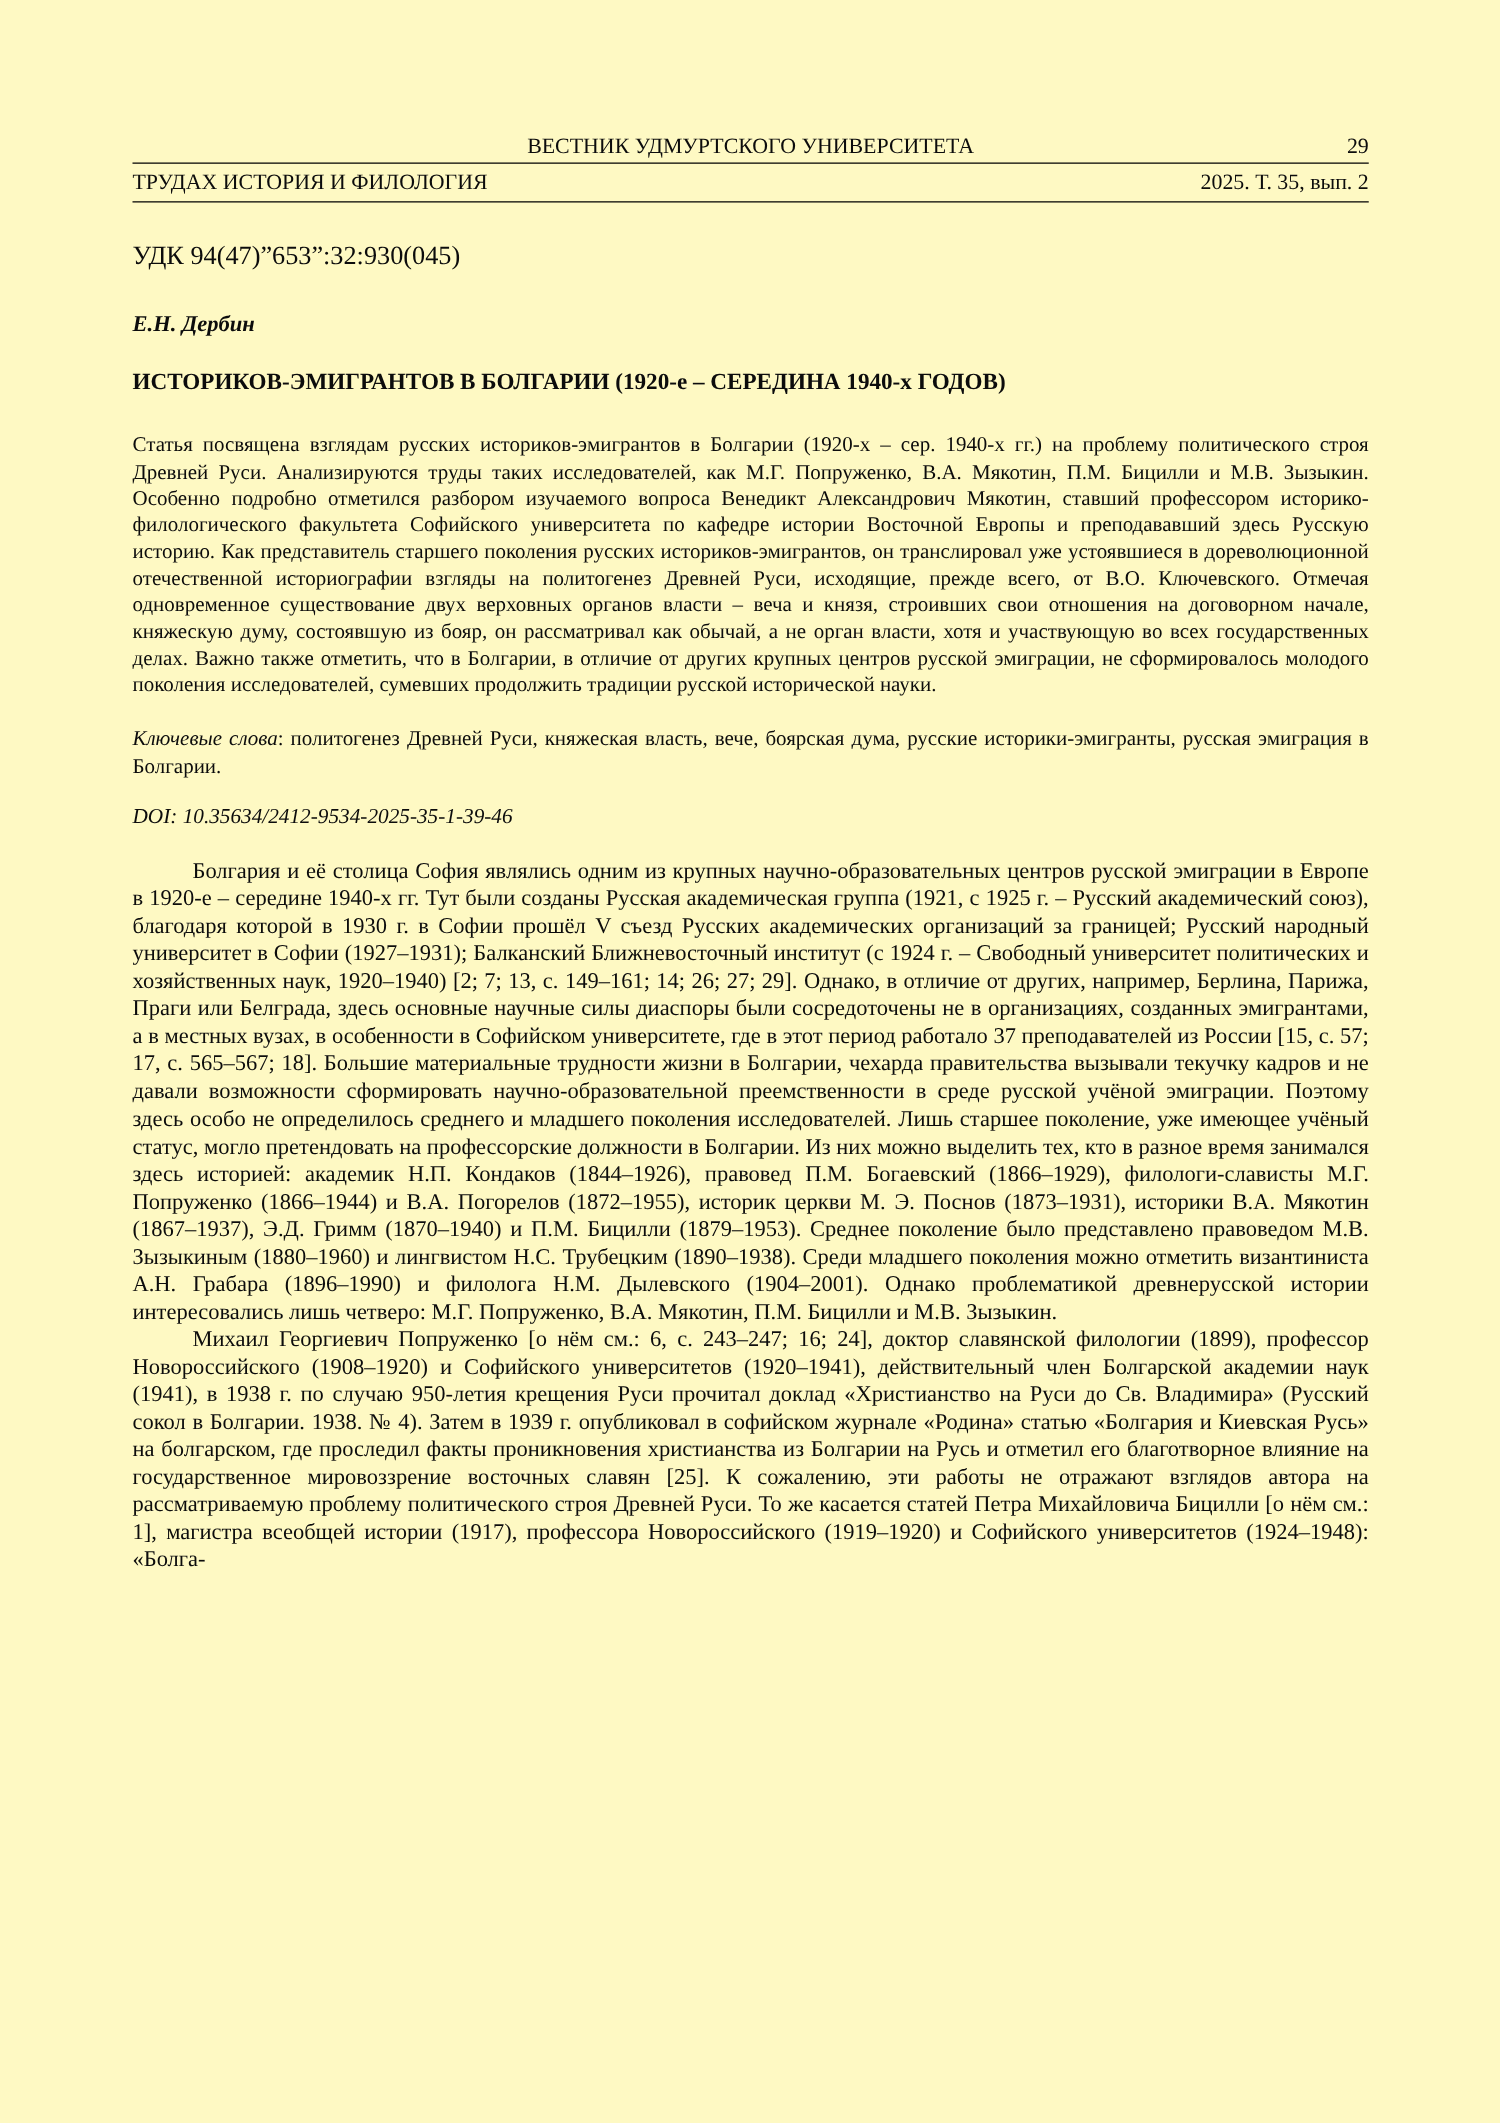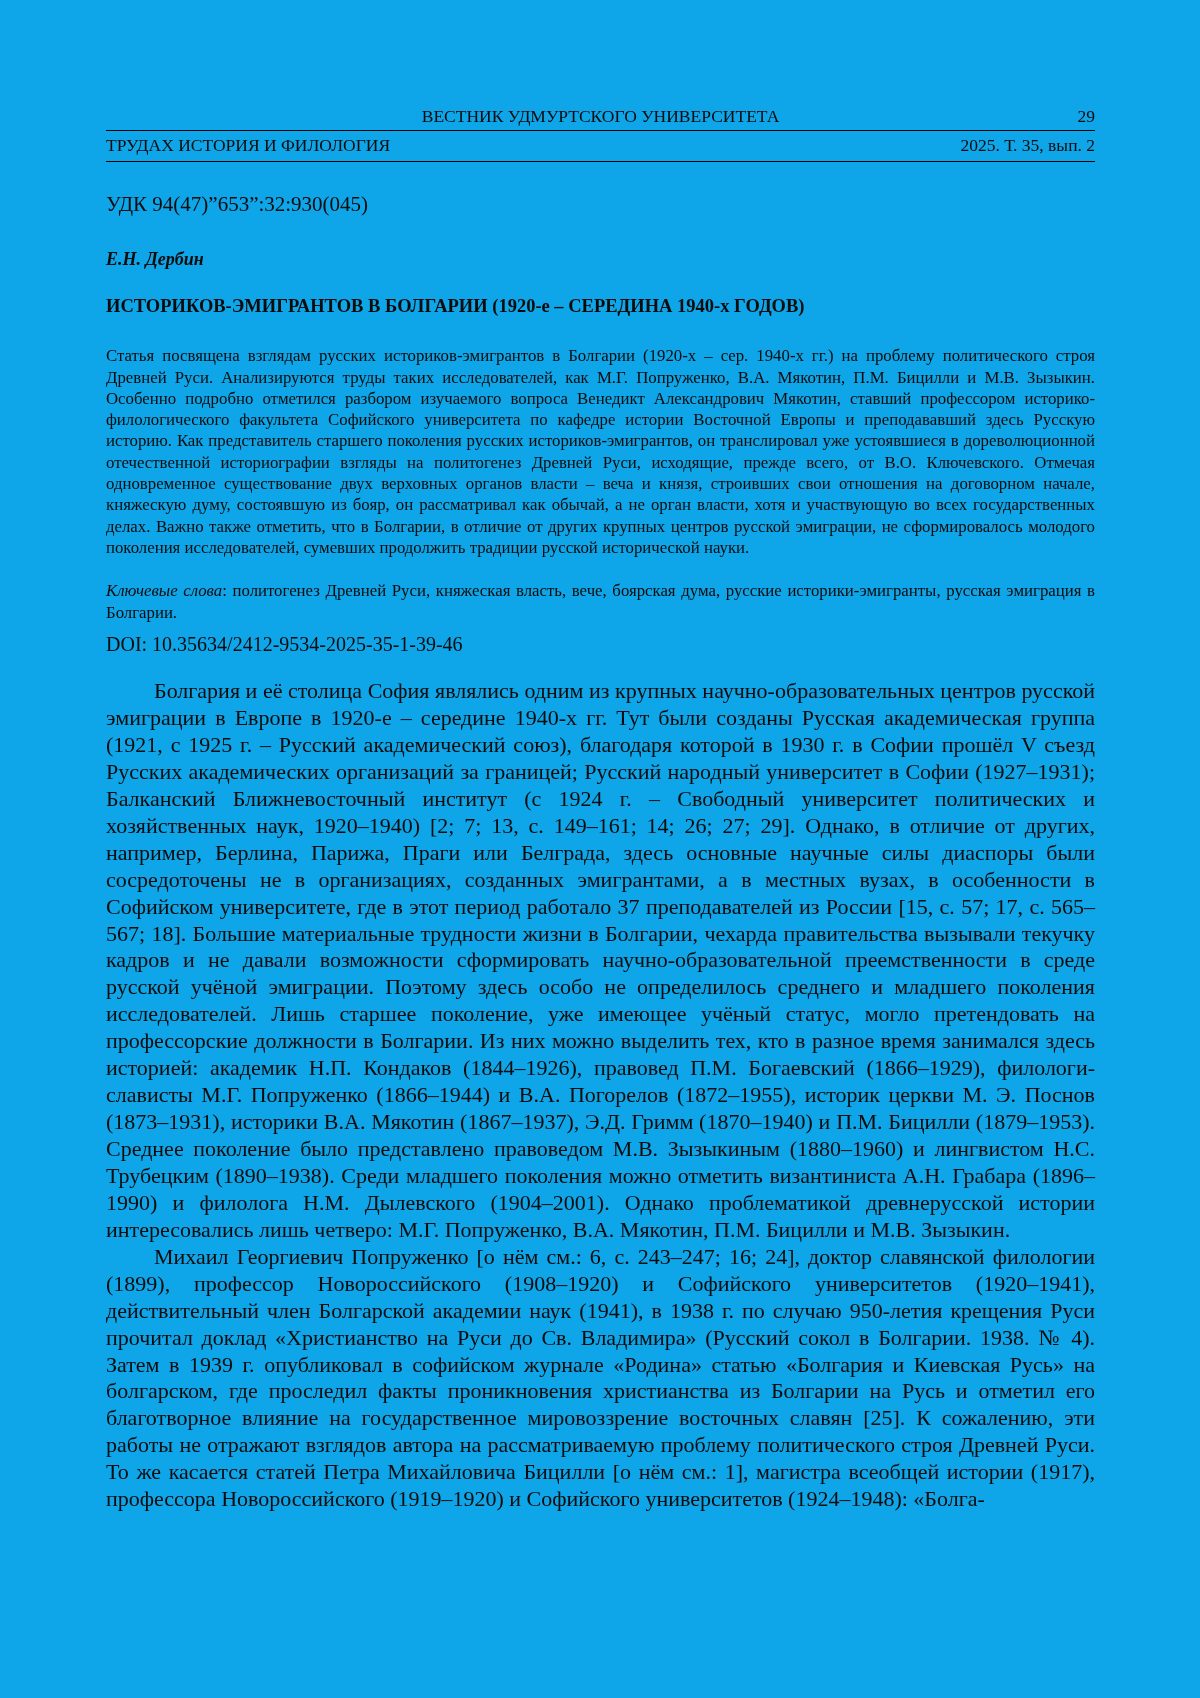--- a/index.html
+++ b/index.html
@@ -1,19 +1,19 @@
 <!DOCTYPE html>
 <html><head>
 <meta charset="utf-8">
 <style>
   html, body { margin: 0; padding: 0; background: #ffffff; }
   .page {
     width: 1200px;
     height: 1698px;
-    background: #0ea5e9;
+    background: #fef9c3;
     font-family: "Liberation Serif", "DejaVu Serif", serif;
     color: #0c0c0c;
     box-sizing: border-box;
     padding: 106px 105px 0 106px;
     overflow: hidden;
   }
   .header-row1 {
     position: relative;
     text-align: center;
     font-size: 17.5px;
@@ -38,22 +38,22 @@
     line-height: 1.27;
     text-align: justify;
   }
   .keywords {
     margin: 22px 0 0 0;
     font-size: 16.8px;
     line-height: 1.27;
     text-align: justify;
   }
   .kw-label { font-style: italic; }
-  .doi { margin-top: 10px; font-size: 20px; }
-  .bodytext { margin-top: 22px; font-size: 22px; line-height: 1.225; }
+  .doi { margin-top: 20px; font-size: 17px; font-style: italic; }
+  .bodytext { margin-top: 22px; font-size: 18px; line-height: 1.225; }
   .bodytext p { margin: 0; text-align: justify; text-indent: 48px; }
 </style>
 </head>
 <body>
 
 <div class="page">
 
   <div class="header-row1">
     <span>ВЕСТНИК УДМУРТСКОГО УНИВЕРСИТЕТА</span>
     <span class="page-number">29</span>

